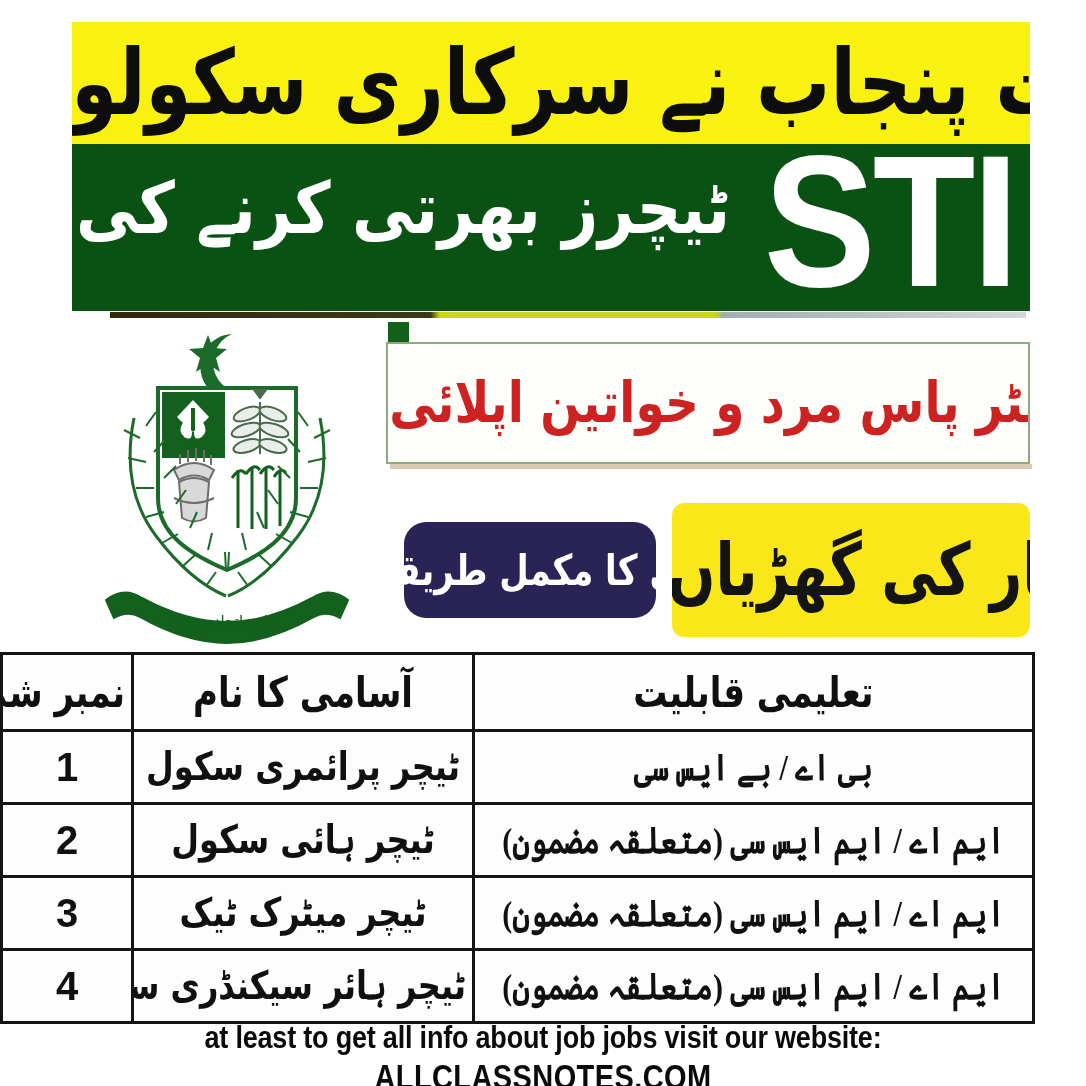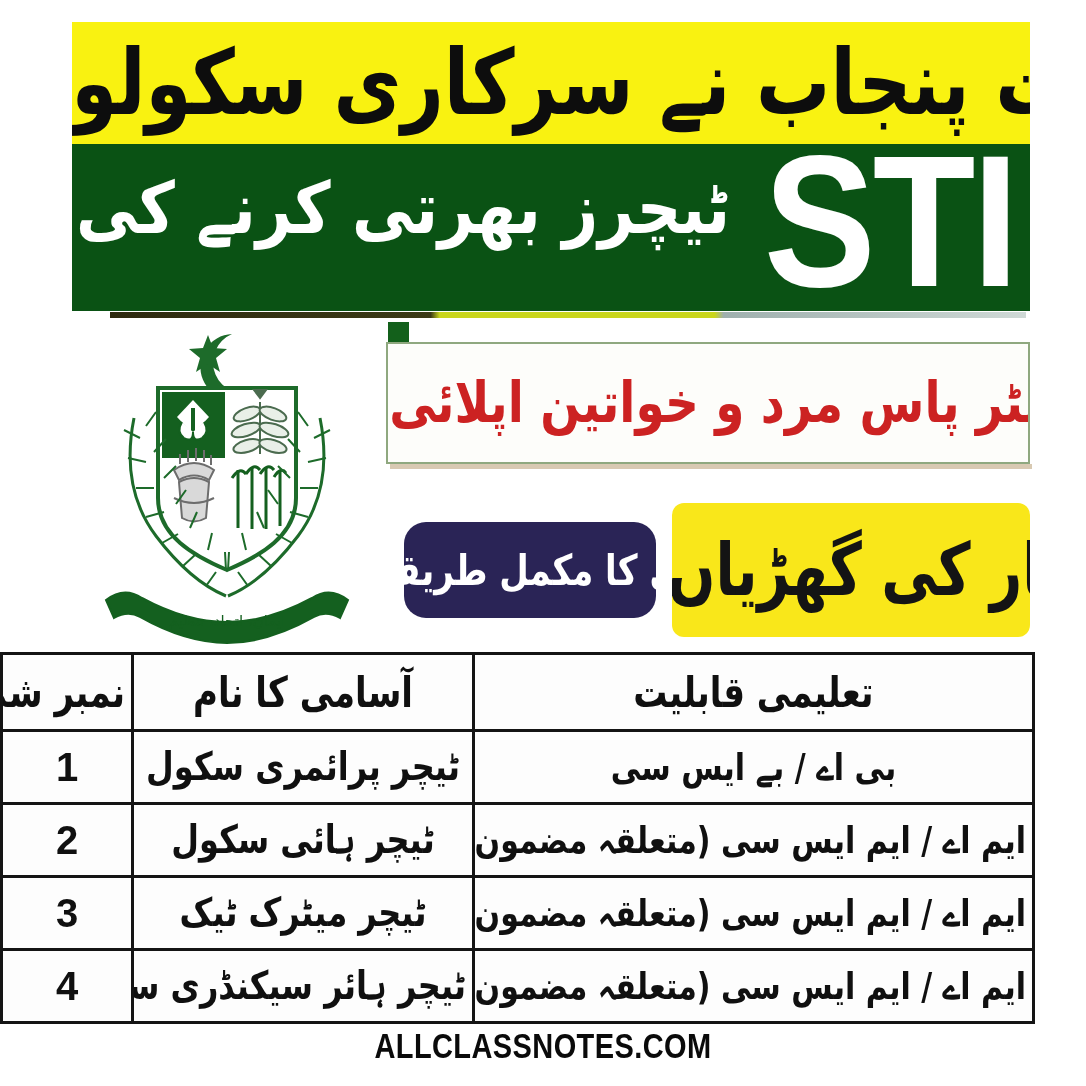--- a/index.html
+++ b/index.html
@@ -257,21 +257,21 @@
   .posts-table td.qual .u {
     display: inline-block;
     font-size: 32px;
     font-weight: 600;
     transform: scaleY(1.22);
   }
   .posts-table td.qual .u { font-size: 30px; }
 
   
   .posts-table th.qual-head { border-left: none; text-decoration: underline; }
-  .posts-table td.qual      { border-left: none; }
+  .posts-table td.qual      { border-left: none; font-family: Liberation Serif, serif; }
 
   
   .footer {
     position: absolute;
     left: 0;
     top: 1022px;
     width: 1086px;
     text-align: center;
   }
   .footer .line1 {
@@ -446,16 +446,17 @@
         </td>
         <td class="post">
           <span class="u">ٹیچر ہائر سیکنڈری سکول</span>
         </td>
         <td class="serial">4</td>
       </tr>
     </tbody>
   </table>
 
   <div class="footer">
+    <div><span class="line1">at least to get all info about job jobs visit our website:</span></div>
     <div><span class="line2">ALLCLASSNOTES.COM</span></div>
   </div>
 
 </div>
 
 </body></html>

